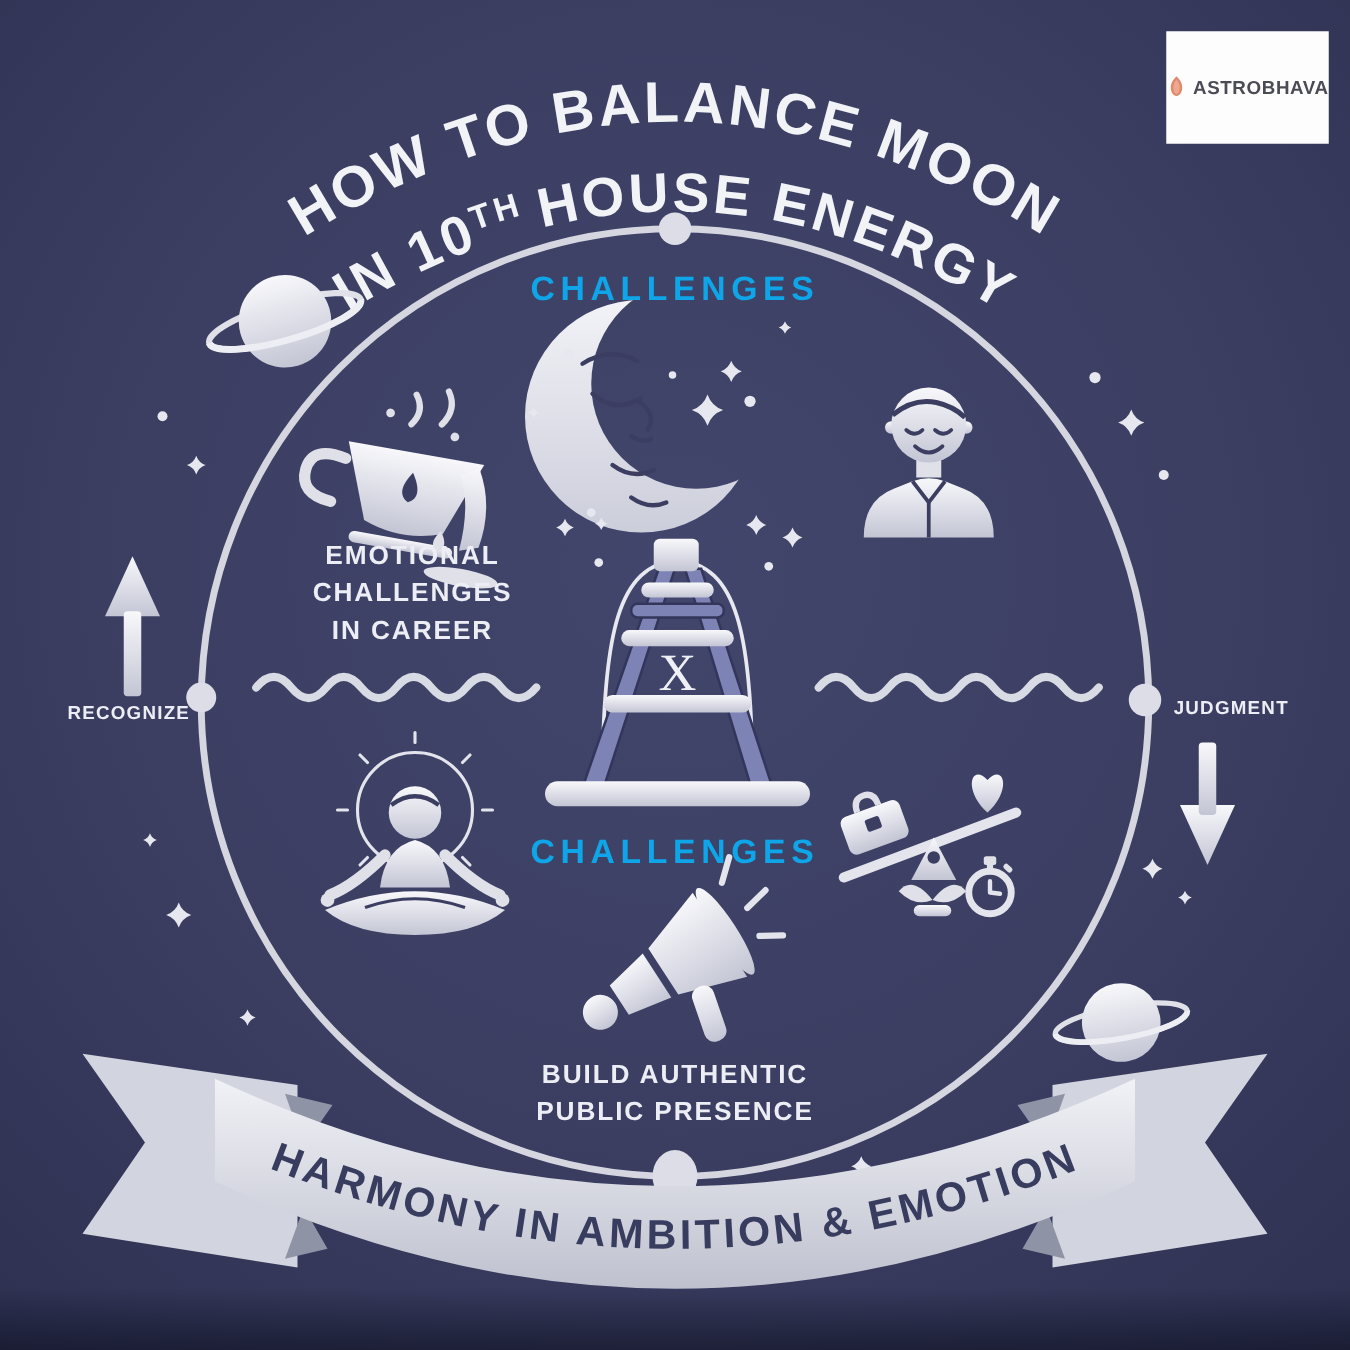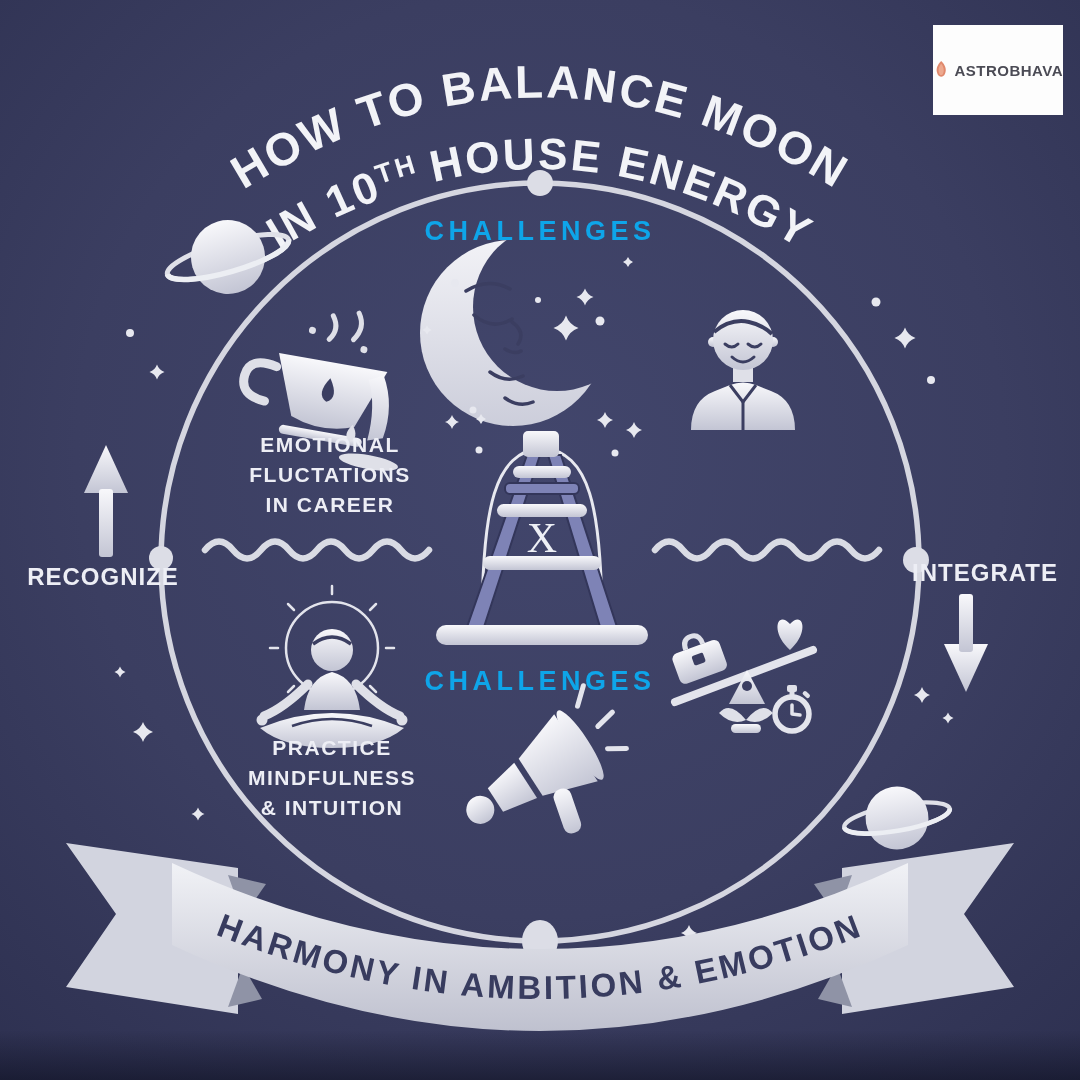--- a/index.html
+++ b/index.html
@@ -2,21 +2,21 @@
 <html><head>
 <meta charset="utf-8">
 <style>
   html,body{margin:0;padding:0;background:#23253f;}
   .canvas{position:relative;width:1080px;height:1080px;overflow:hidden;
           font-family:"Liberation Sans",sans-serif;background:#3b3e61;}
   .art{position:absolute;left:0;top:0;}
   .lbl{position:absolute;transform:translateX(-50%);white-space:pre-line;text-align:center;
        font-weight:700;color:#edeef5;letter-spacing:1.5px;font-size:21px;line-height:1.42;}
   .section-lbl{font-size:27px;letter-spacing:4.5px;color:#0ea5e9;}
-  .side-lbl{font-size:24px;letter-spacing:1px;}
+  .side-lbl{font-size:15px;letter-spacing:1px;}
   .logo{position:absolute;left:933px;top:25px;width:130px;height:90px;background:#fdfdfd;
         display:flex;align-items:center;justify-content:center;gap:5px;text-align:center;}
   .logo-text{font-size:15px;font-weight:700;letter-spacing:0.5px;color:#4b4b55;}
 </style>
 </head>
 <body>
 
 <div class="canvas">
 
 <svg class="art" width="1080" height="1080" viewBox="0 0 1080 1080">
@@ -252,35 +252,34 @@
       <textPath href="#ribbonArc" startOffset="50%" text-anchor="middle">HARMONY IN AMBITION &amp; EMOTION</textPath>
     </text>
   </g>
 
   <rect x="0" y="1030" width="1080" height="50" fill="url(#bottomFade)"></rect>
 </svg>
 
 <div class="lbl section-lbl" style="left:540px;top:212px">CHALLENGES</div>
 
 <div class="lbl" style="left:330px;top:430px;width:260px">EMOTIONAL
-FLUCTATIONS
+CHALLENGES
 IN CAREER</div>
 
 
 <div class="lbl side-lbl" style="left:103px;top:560px">RECOGNIZE</div>
 
-<div class="lbl side-lbl" style="left:985px;top:556px">INTEGRATE</div>
+<div class="lbl side-lbl" style="left:985px;top:556px">JUDGMENT</div>
 
 <div class="lbl section-lbl" style="left:540px;top:662px">CHALLENGES</div>
 
-<div class="lbl" style="left:332px;top:733px;width:260px">PRACTICE
-MINDFULNESS
-&amp; INTUITION</div>
-
-
+
+
+<div class="lbl" style="left:540px;top:845px;width:300px">BUILD AUTHENTIC
+PUBLIC PRESENCE</div>
 
 <div class="logo">
   <svg width="18" height="22" viewBox="0 0 20 24">
     <path d="M10 1 C15 6 17 11 14.5 17 C12.5 21.5 7.5 21.5 5.5 17 C3 11 5 6 10 1 Z" fill="#e0896d"></path>
     <path d="M10 4 C13 8 14 12 12.5 16 C11.5 19 8.5 19 7.5 16 C6 12 7 8 10 4 Z" fill="#eda98f"></path>
   </svg>
   <span class="logo-text">ASTROBHAVA</span>
 </div>
 
 </div>

